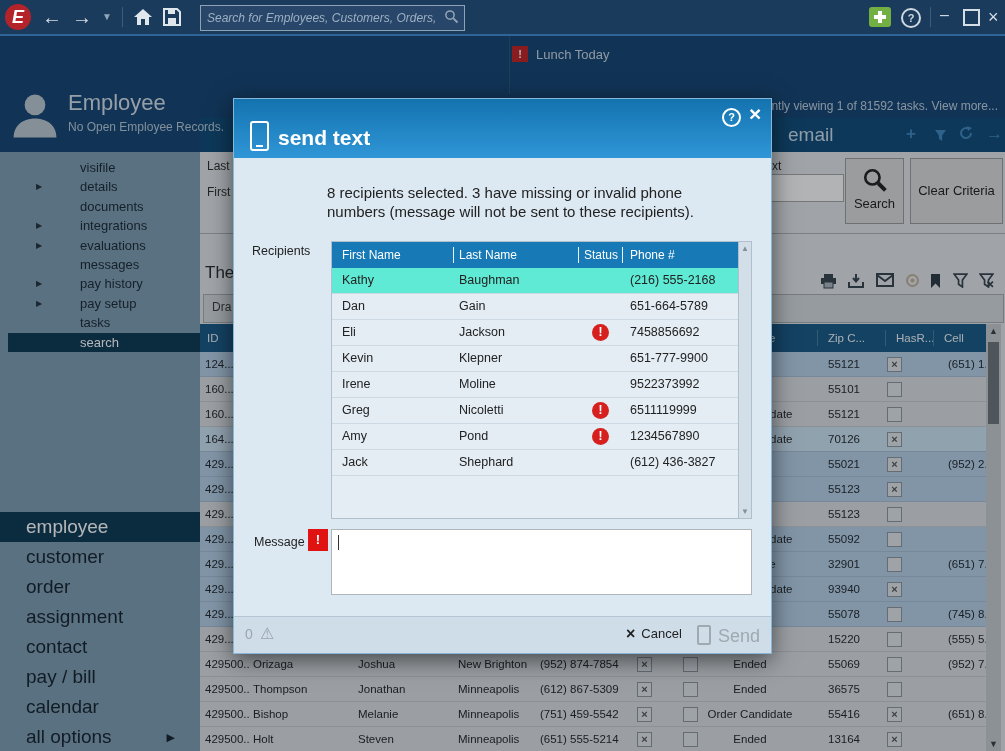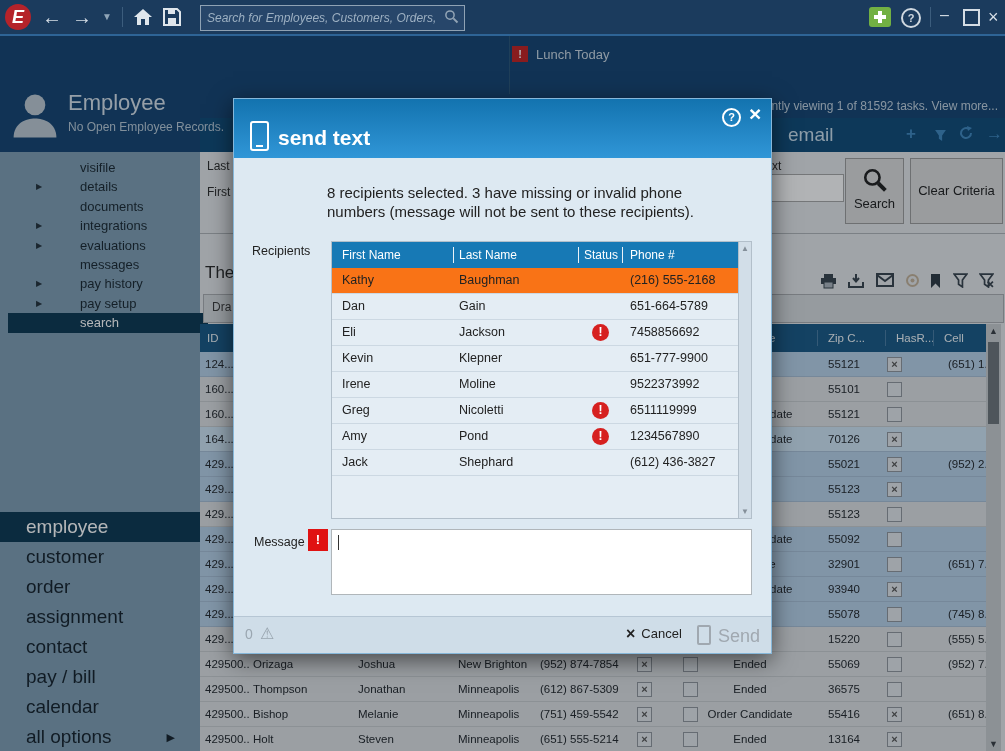--- a/index.html
+++ b/index.html
@@ -110,21 +110,21 @@
           font-size:11px;font-weight:bold;text-align:center;line-height:15px;cursor:pointer;}
   #m-close{left:515px;top:3px;color:#fff;font-size:21px;font-weight:bold;cursor:pointer;}
   #m-info{left:93px;top:84px;width:408px;font-size:15px;color:#222;line-height:19px;}
   #m-rec-label{left:18px;top:145px;font-size:12.5px;color:#222;}
   #m-table{left:97px;top:142px;width:408px;height:278px;background:#e4edf4;border:1px solid #b2bfca;box-sizing:border-box;}
   #mt-header{position:absolute;left:0;top:0;width:100%;height:26px;background:#1779b5;color:#fff;font-size:12px;}
   .mth-cell{position:absolute;top:0;line-height:26px;}
   .mth-sep{position:absolute;top:5px;width:1px;height:16px;background:#eaf2f8;}
   #mt-rows{position:absolute;left:0;top:26px;width:100%;}
   .m-row{position:relative;height:26px;border-bottom:1px solid #ccd8e2;box-sizing:border-box;cursor:pointer;}
-  .m-row.hl{background:#f97316;}
+  .m-row.hl{background:#5eead4;}
   .m-cell{position:absolute;top:0;line-height:25px;font-size:12.5px;color:#222;white-space:nowrap;}
   .mc-first{left:10px;} .mc-last{left:127px;} .mc-phone{left:298px;}
   .err-circle{position:absolute;left:260px;top:4px;width:17px;height:17px;border-radius:50%;background:#d6201f;
               color:#fff;font-weight:bold;font-size:12px;text-align:center;line-height:17px;}
   .err-circle::after{content:"!";}
   #mt-scroll{left:504px;top:142px;width:14px;height:278px;background:#d2dee8;border:1px solid #b2bfca;box-sizing:border-box;}
   #ms-up{left:0;top:2px;width:12px;text-align:center;font-size:8px;color:#848f99;}
   #ms-down{left:0;bottom:2px;width:12px;text-align:center;font-size:8px;color:#848f99;}
   #m-msg-label{left:20px;top:436px;font-size:12.5px;color:#222;}
   #m-msg-err{left:74px;top:430px;width:20px;height:22px;background:#e01212;color:#fff;font-weight:bold;
@@ -213,20 +213,21 @@
   <div id="sidebar" class="abs">
     <div id="side-list" class="abs">
         <div class="s-item"><span class="s-arrow"></span><span>visifile</span></div>
         <div class="s-item"><span class="s-arrow">▶</span><span>details</span></div>
         <div class="s-item"><span class="s-arrow"></span><span>documents</span></div>
         <div class="s-item"><span class="s-arrow">▶</span><span>integrations</span></div>
         <div class="s-item"><span class="s-arrow">▶</span><span>evaluations</span></div>
         <div class="s-item"><span class="s-arrow"></span><span>messages</span></div>
         <div class="s-item"><span class="s-arrow">▶</span><span>pay history</span></div>
         <div class="s-item"><span class="s-arrow">▶</span><span>pay setup</span></div>
+        <div class="s-item"><span class="s-arrow"></span><span>tasks</span></div>
         <div class="s-item active"><span class="s-arrow"></span><span>search</span></div>
       </div>
     <div id="module-list" class="abs">
         <div class="m-item active"><span>employee</span></div>
         <div class="m-item"><span>customer</span></div>
         <div class="m-item"><span>order</span></div>
         <div class="m-item"><span>assignment</span></div>
         <div class="m-item"><span>contact</span></div>
         <div class="m-item"><span>pay / bill</span></div>
         <div class="m-item"><span>calendar</span></div>

